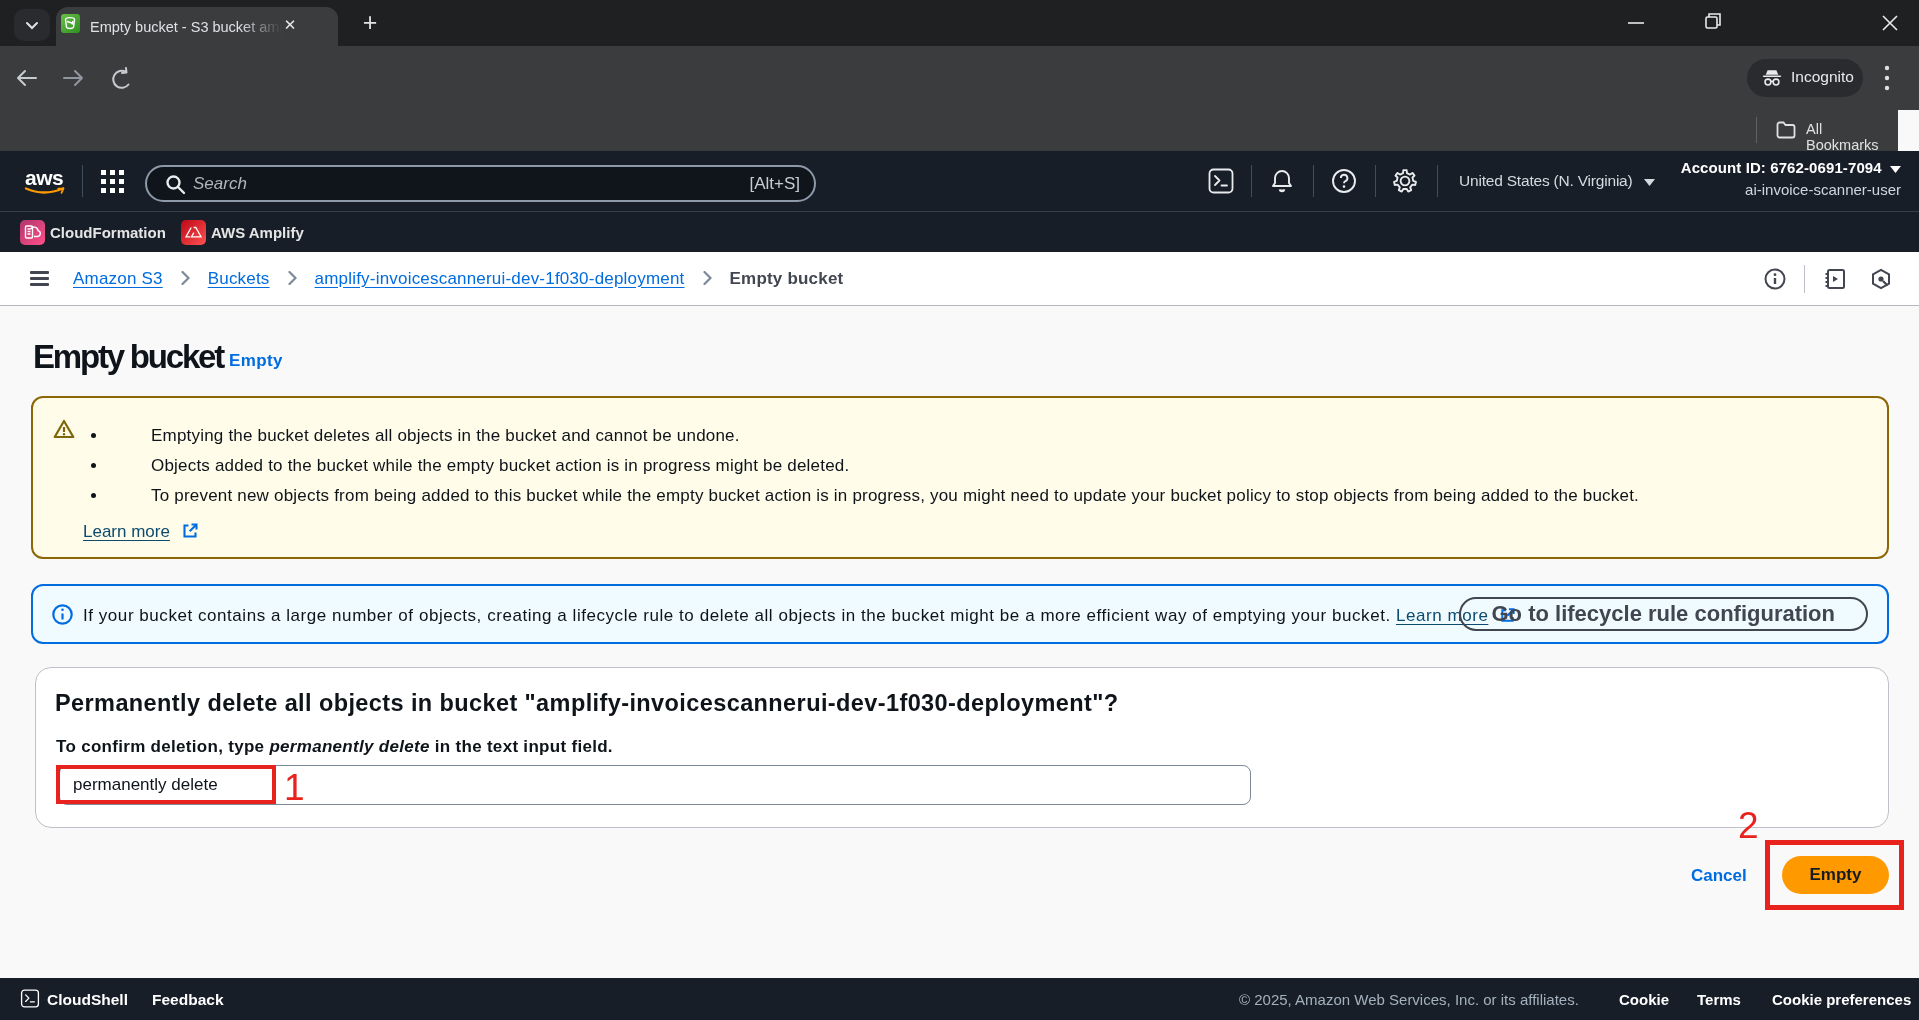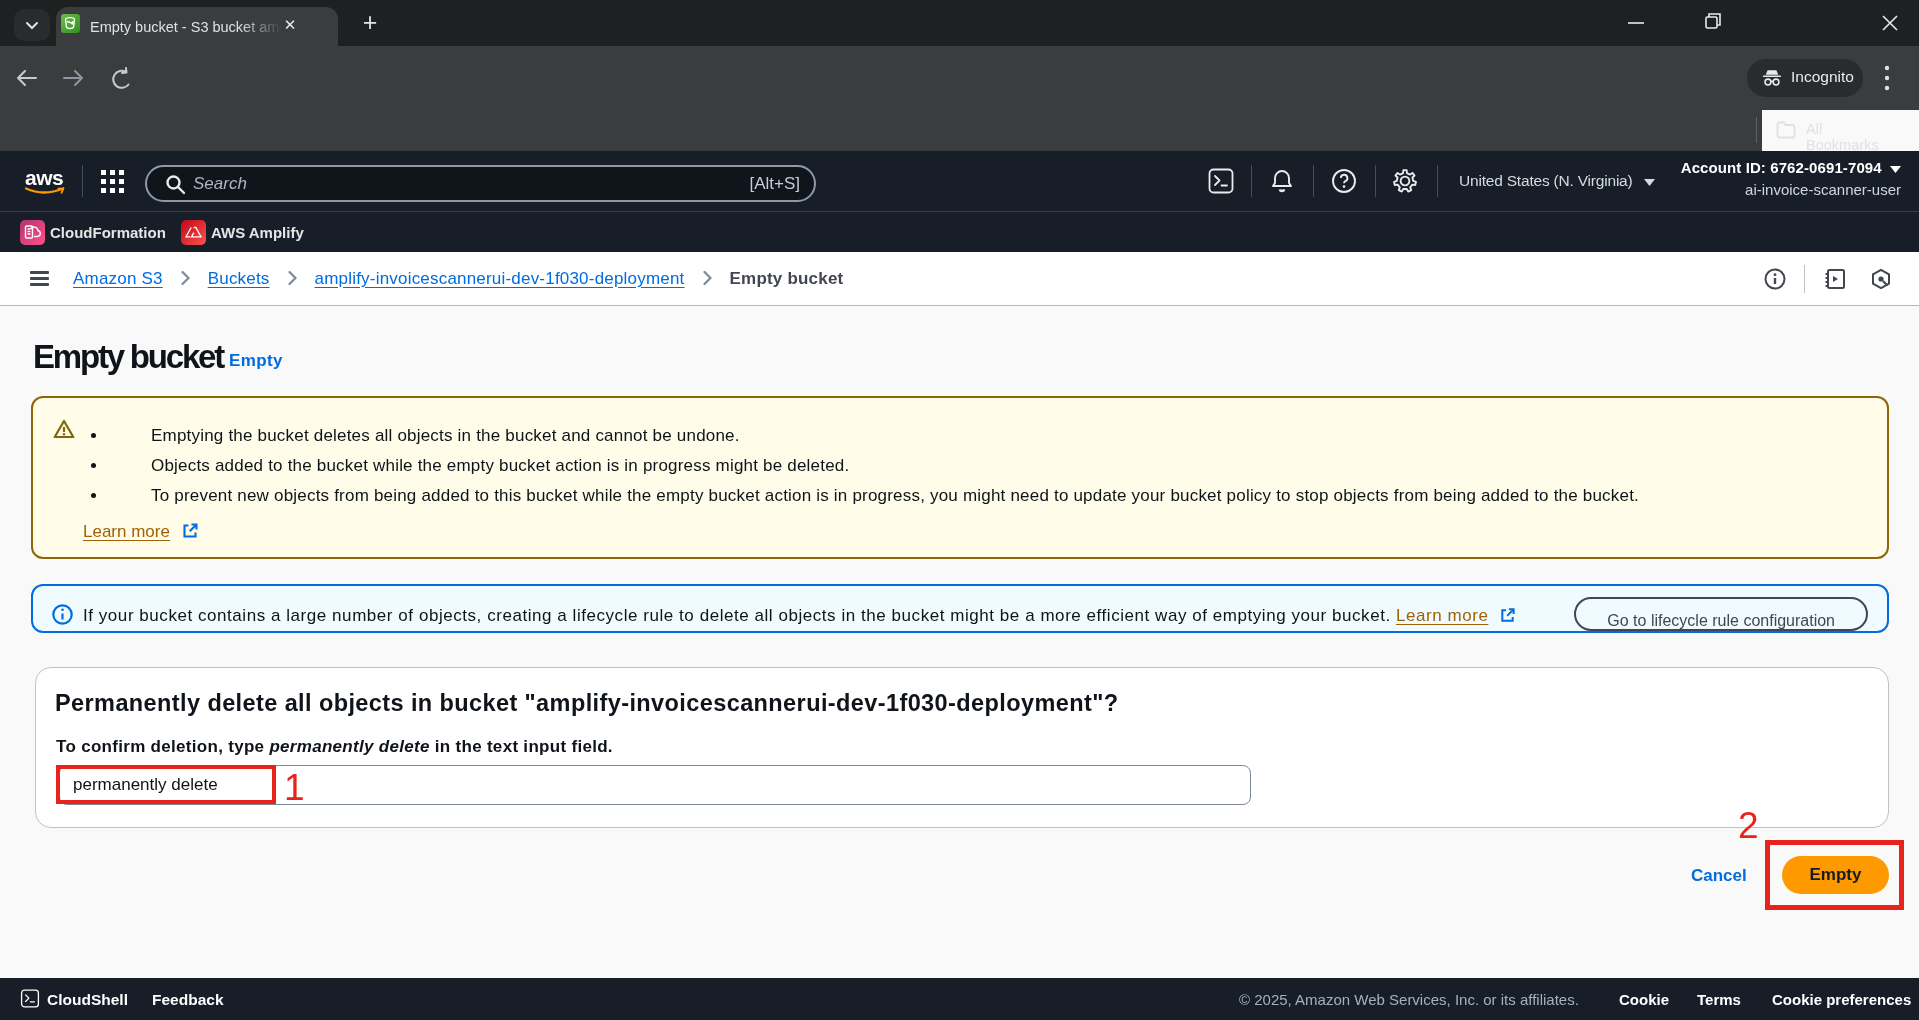--- a/index.html
+++ b/index.html
@@ -16,21 +16,21 @@
   #tab .fav { position:absolute; left:5px; top:7px; width:19px; height:19px; border-radius:3px; background:linear-gradient(135deg,#6abf4b,#2e8f1f); }
   #tab .x { position:absolute; left:224px; top:8px; width:20px; height:20px; color:#e8eaed; font-size:15px; text-align:center; line-height:20px; }
   #newtab { left:356px; top:9px; width:28px; height:28px; color:#dfe1e5; font-size:25px; font-weight:300; text-align:center; line-height:27px; }
 
   #toolbar { left:0; top:46px; width:1919px; height:64px; background:#3b3c3d; }
   #urlbar { position:absolute; left:150px; top:14px; width:1583px; height:36px; border-radius:18px; background:#28292a; }
   #urlbar .siteinfo { position:absolute; left:5px; top:4px; width:28px; height:28px; border-radius:50%; background:#3b3c3d; }
   #urlbar .url { position:absolute; left:46px; top:8px; color:#e8eaed; font-size:17px; letter-spacing:0.27px; white-space:nowrap; }
   #incog { position:absolute; left:1747px; top:13px; width:116px; height:38px; border-radius:19px; background:#2a2b2e; color:#e8eaed; font-size:15.5px; }
 
-  #bookmarks { left:0; top:110px; width:1762px; height:41px; background:#3b3c3d; color:#dfe1e5; font-size:14.5px; }
+  #bookmarks { left:0; top:110px; width:1898px; height:41px; background:#3b3c3d; color:#dfe1e5; font-size:14.5px; }
 
   
   #awsnav { left:0; top:151px; width:1919px; height:60px; background:#171e28; }
   #awsnav .vsep { position:absolute; top:14px; width:1px; height:32px; background:#414d5c; }
   #searchbox { position:absolute; left:145px; top:14px; width:671px; height:37px; border-radius:19px; background:#10151c; border:2px solid #8d99a8; }
   #searchbox .ph { position:absolute; left:46px; top:7px; font-style:italic; color:#adb5bd; font-size:17px; }
   #searchbox .kbd { position:absolute; right:14px; top:7px; color:#c5ccd4; font-size:17px; }
   .navico { position:absolute; top:17px; width:26px; height:26px; }
   #region { position:absolute; left:1459px; top:21px; color:#d3dae0; font-size:15.5px; letter-spacing:-0.2px;text-align:center; }
   #acct { position:absolute; right:18px; top:8px; text-align:right; color:#fff; }
@@ -52,25 +52,25 @@
 
   
   #content { left:0; top:306px; width:1919px; height:672px; background:#f9f9fa; }
   h1 { position:absolute; left:33px; top:338px; font-size:33px; font-weight:700; color:#0f141a; letter-spacing:-2.2px; }
   #h1info { position:absolute; left:229px; top:351px; font-size:17px; letter-spacing:0.4px; font-weight:700; color:#006ce0; }
 
   #warnbox { position:absolute; left:31px; top:396px; width:1858px; height:163px; background:#fffce9; border:2px solid #8d6605; border-radius:12px; }
   #warnbox .row { position:absolute; left:74px; font-size:17px; letter-spacing:0.2px; color:#0f141a; white-space:nowrap;margin-left:44px; }
   #warnbox .dot { position:absolute; left:58px; width:5px; height:5px; border-radius:50%; background:#0f141a; }
   #warnbox .lm { position:absolute; left:50px; top:124px; font-size:17px; }
-  a.link { color:#a16207; text-decoration:underline; text-underline-offset:3px; }
-
-  #infobox { position:absolute; left:31px; top:584px; width:1858px; height:49px; background:#f0fbff; border:2px solid #006ce0; border-radius:12px; }
+  a.link { color:#0c4a6e; text-decoration:underline; text-underline-offset:3px; }
+
+  #infobox { position:absolute; left:31px; top:584px; width:1858px; height:60px; background:#f0fbff; border:2px solid #006ce0; border-radius:12px; }
   #infobox .txt { position:absolute; left:50px; top:20px; font-size:17px; letter-spacing:0.55px; color:#0f141a; white-space:nowrap; }
-  #lifecyclebtn { position:absolute; right:19px; top:11px; height:34px; border:2px solid #424650; border-radius:17px; background:transparent; color:#424650; font-size:16px; font-weight:400; padding:7px 31px; line-height:30px; }
+  #lifecyclebtn { position:absolute; right:19px; top:11px; height:34px; border:2px solid #424650; border-radius:17px; background:transparent; color:#424650; font-size:22px; font-weight:700; padding:0 31px; line-height:30px; }
 
   #card { position:absolute; left:35px; top:667px; width:1854px; height:161px; background:#fff; border:1px solid #c0c0c8; border-radius:16px; }
   #card h2 { position:absolute; left:19px; top:22px; font-size:23.5px; color:#0f141a; letter-spacing:0.4px; white-space:nowrap; }
   #card .confirm { position:absolute; left:20px; top:69px; font-size:17px; letter-spacing:0.3px; font-weight:700; color:#0f141a; }
   #input { position:absolute; left:23px; top:97px; width:1192px; height:40px; border:1px solid #7d8998; border-radius:8px; background:#fff; font-size:17px; color:#0f141a; line-height:38px; padding-left:13px; }
 
   .redbox { position:absolute; border:4px solid #e8231d; }
   .rednum { position:absolute; color:#e8231d; font-size:37px; }
 
   #cancel { position:absolute; left:1691px; top:866px; font-size:17px; font-weight:700; color:#006ce0; }

